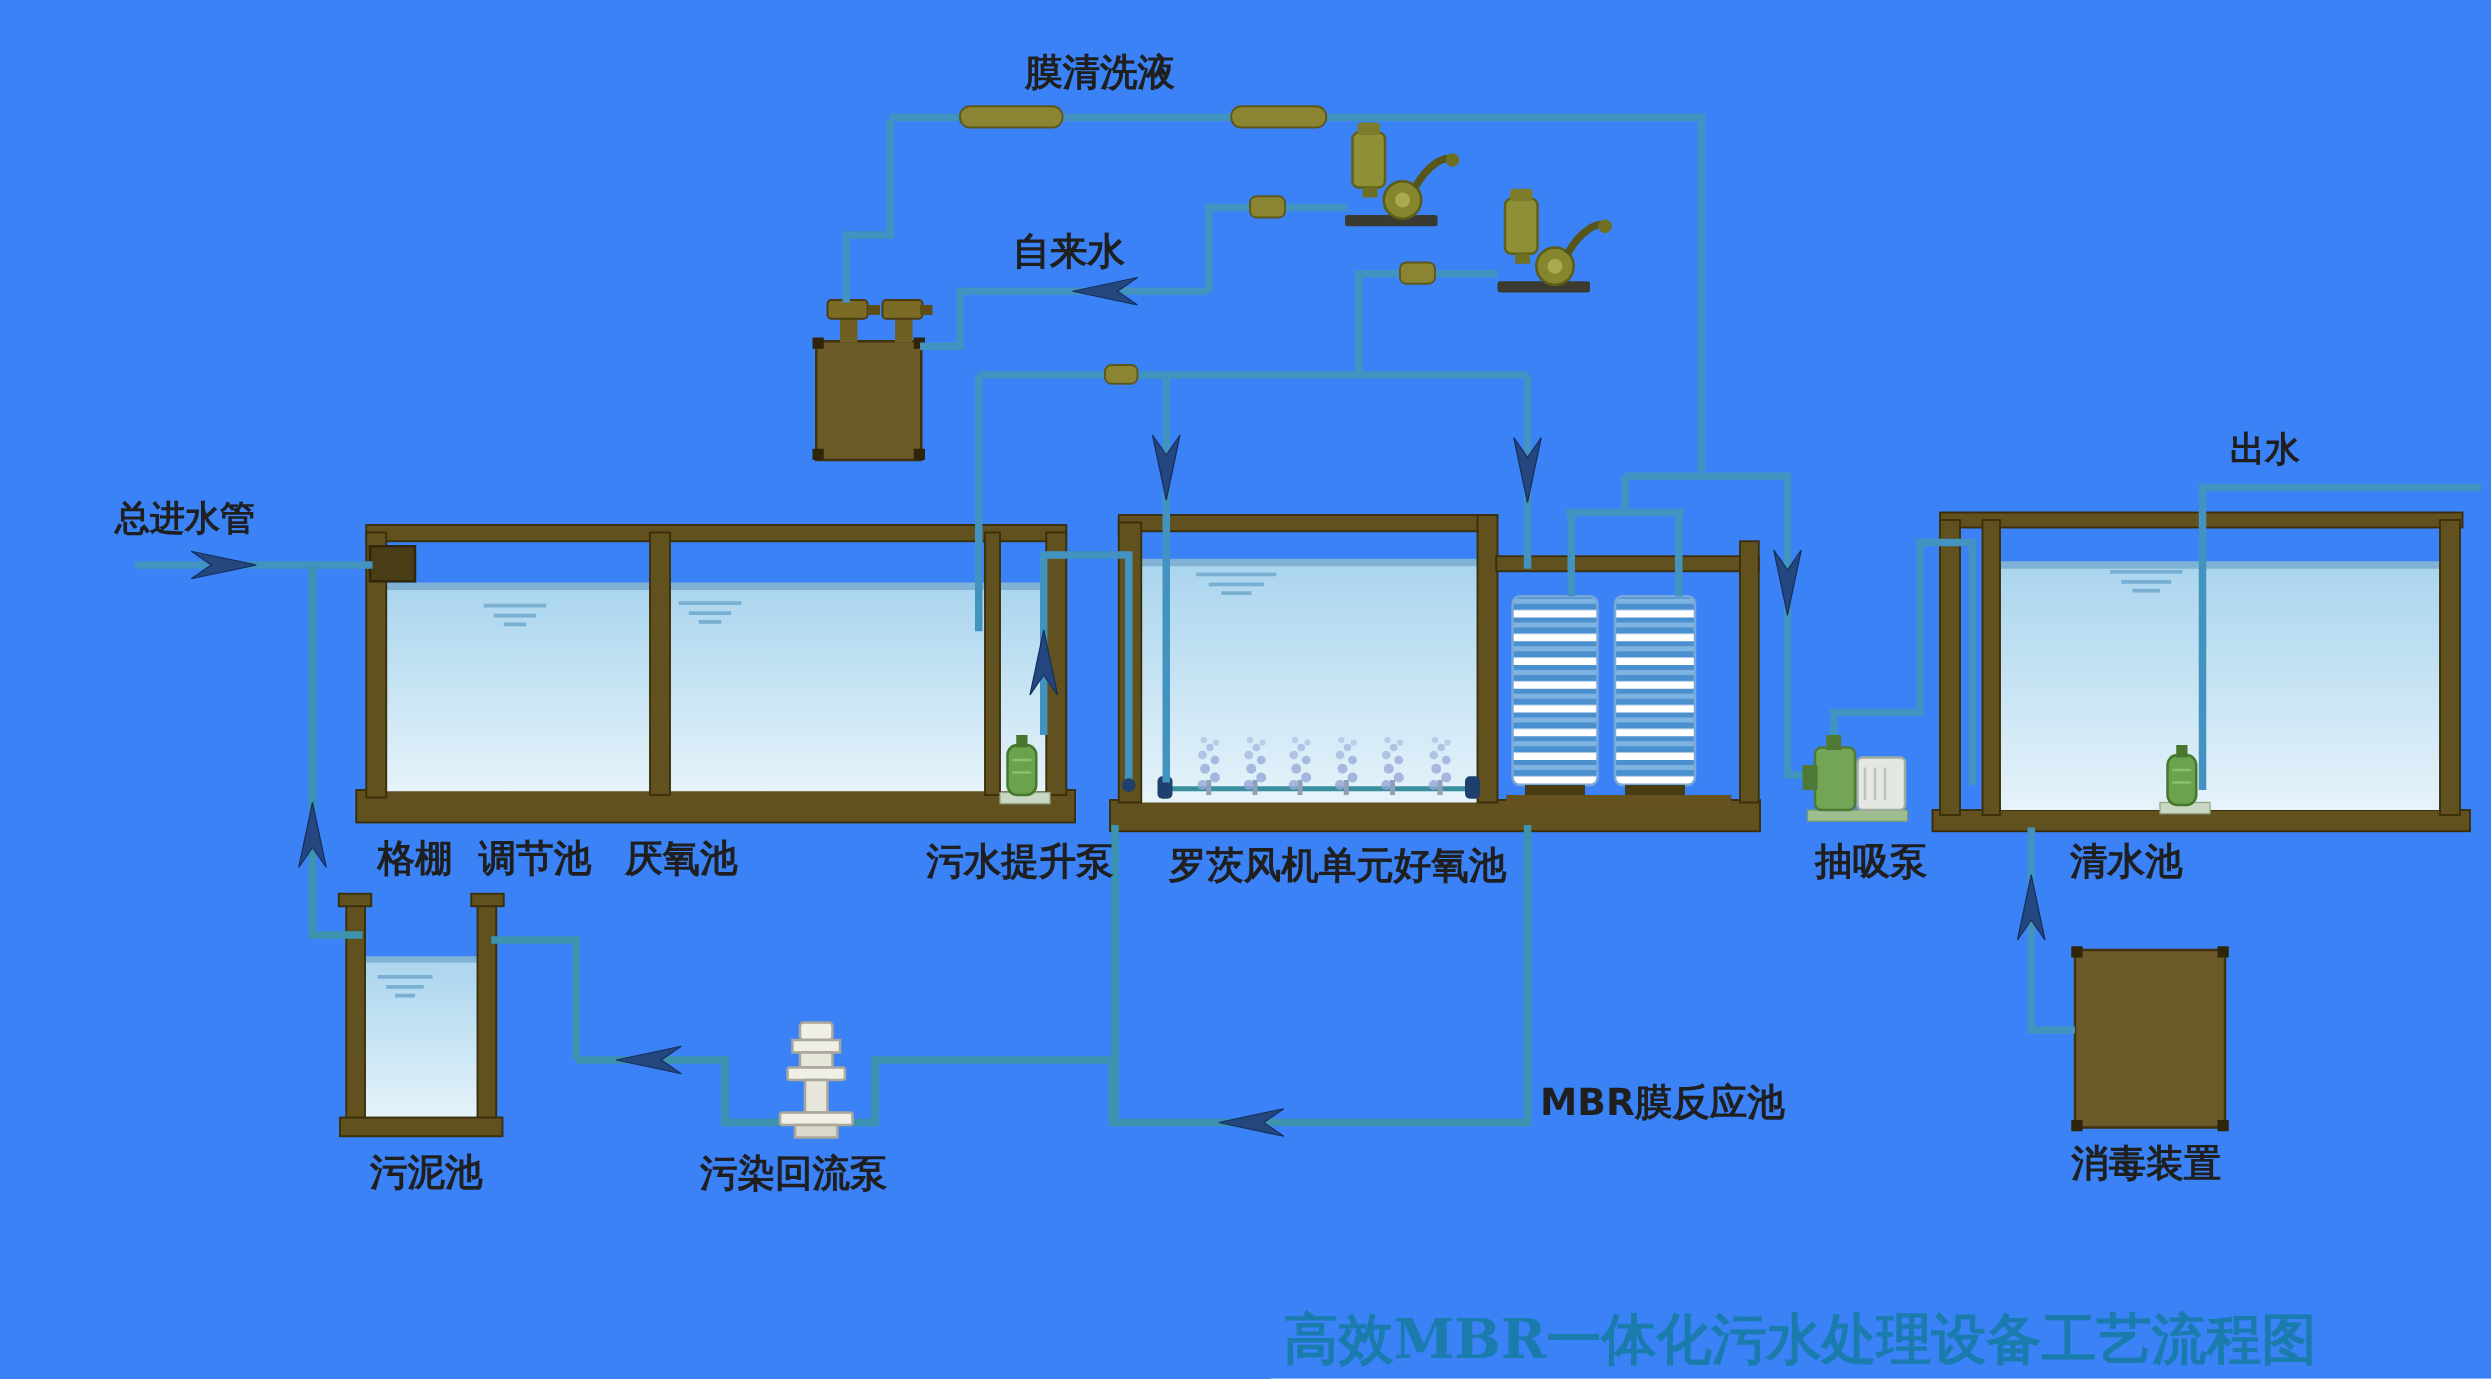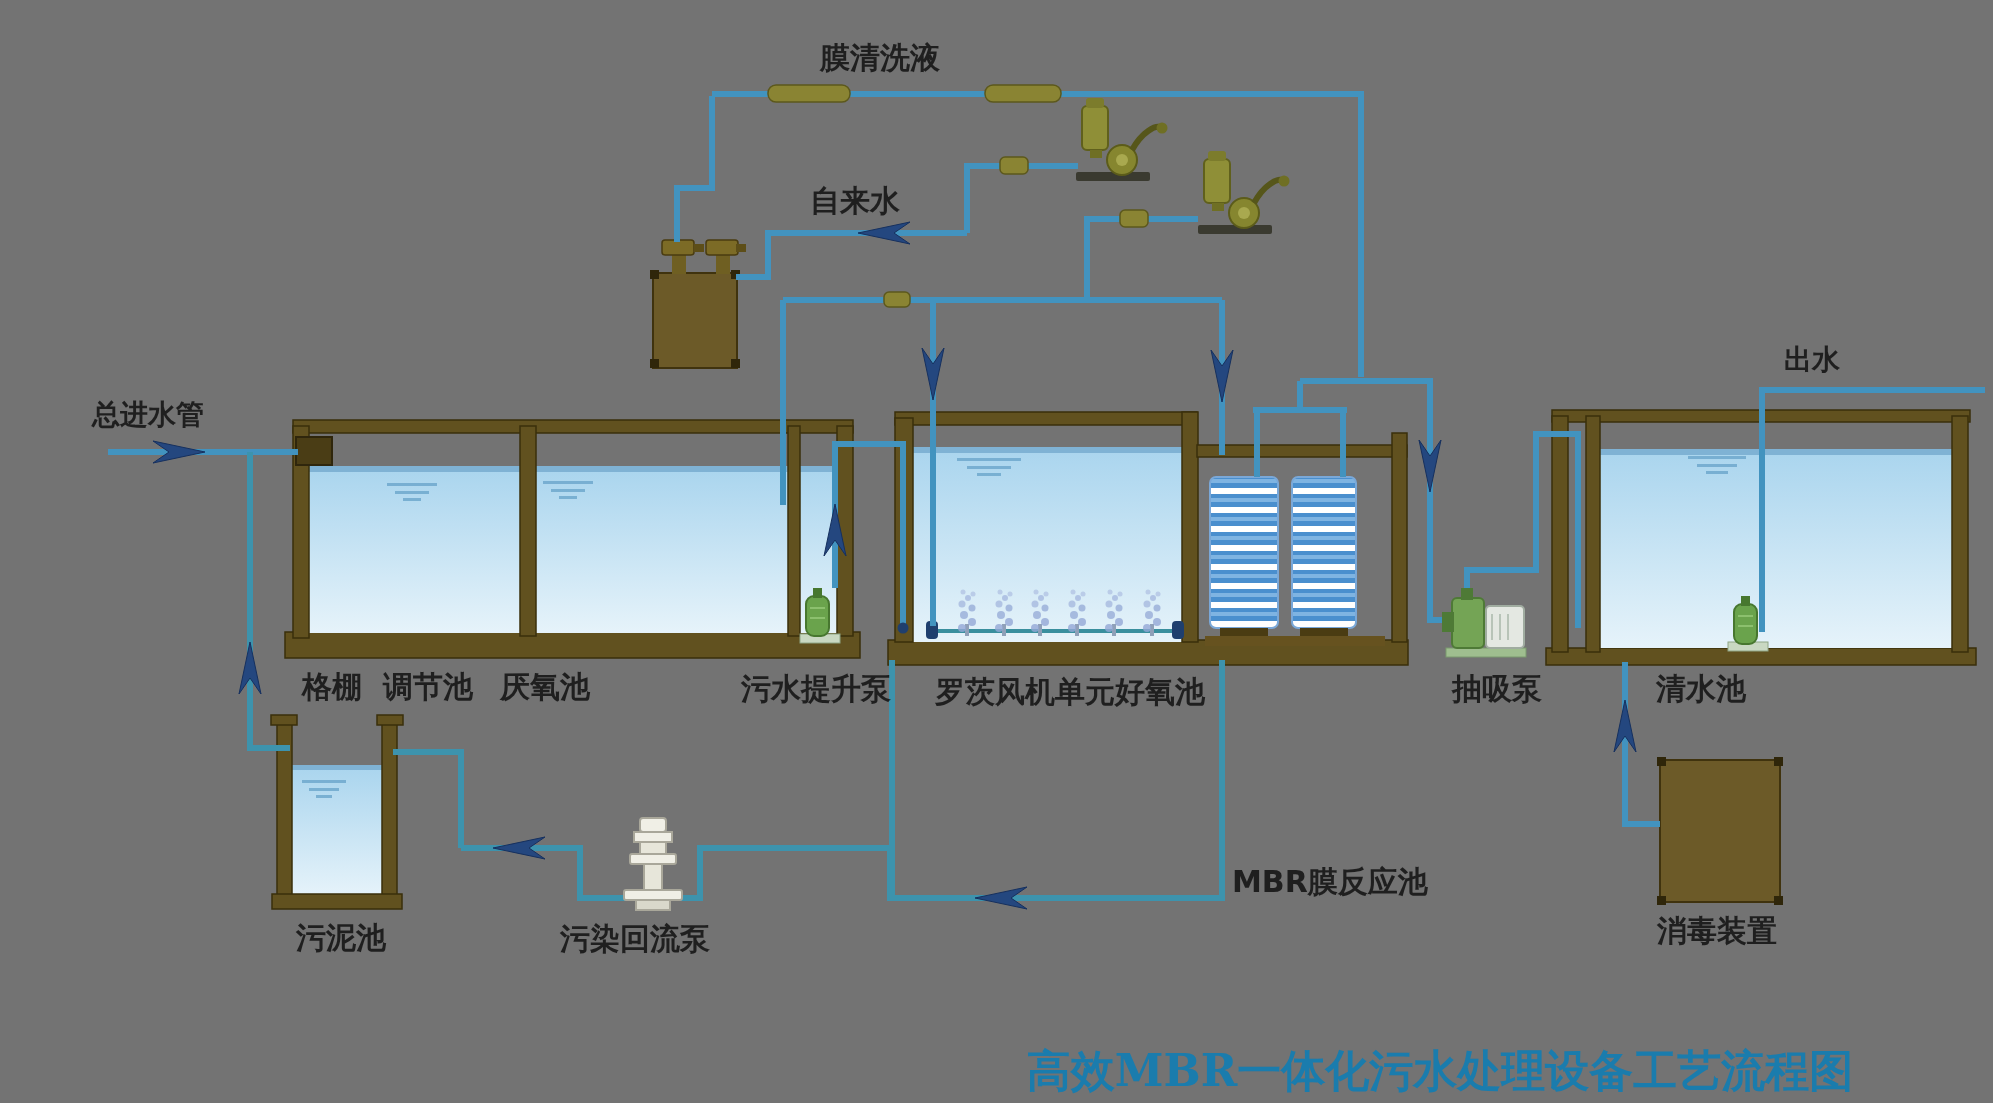--- a/index.html
+++ b/index.html
@@ -1,16 +1,16 @@
 <!DOCTYPE html>
 <html><head>
 <meta charset="utf-8">
 <style>
   html,body{margin:0;padding:0;background:#ffffff;}
-  #stage{position:relative;width:1993px;height:1103px;background:#737373;overflow:hidden;
+  #stage{position:relative;width:1993px;height:1103px;background:#3b82f6;overflow:hidden;
          font-family:"DejaVu Sans","Liberation Sans",sans-serif;}
   svg{display:block}
   .lbl{font-family:"DejaVu Sans","Liberation Sans",sans-serif;font-size:30px;font-weight:600;fill:#1f1f1f;}
   .lbl-sm{font-size:28px;}
   .title{font-family:"DejaVu Serif","Liberation Serif",serif;font-size:44px;font-weight:bold;fill:#1a7cad;}
   .pipe{fill:none;stroke:#4293bf;stroke-width:6;stroke-linejoin:miter;stroke-linecap:butt;}
   .pipe2{fill:none;stroke:#3d93ad;stroke-width:6;stroke-linejoin:miter;stroke-linecap:butt;}
   .pipe-thin{fill:none;stroke:#3a8f9e;stroke-width:4;}
   .frame{fill:#61511f;stroke:#3a2f0b;stroke-width:1.5;}
   .box{fill:#6c5a28;stroke:#40330e;stroke-width:2;}

